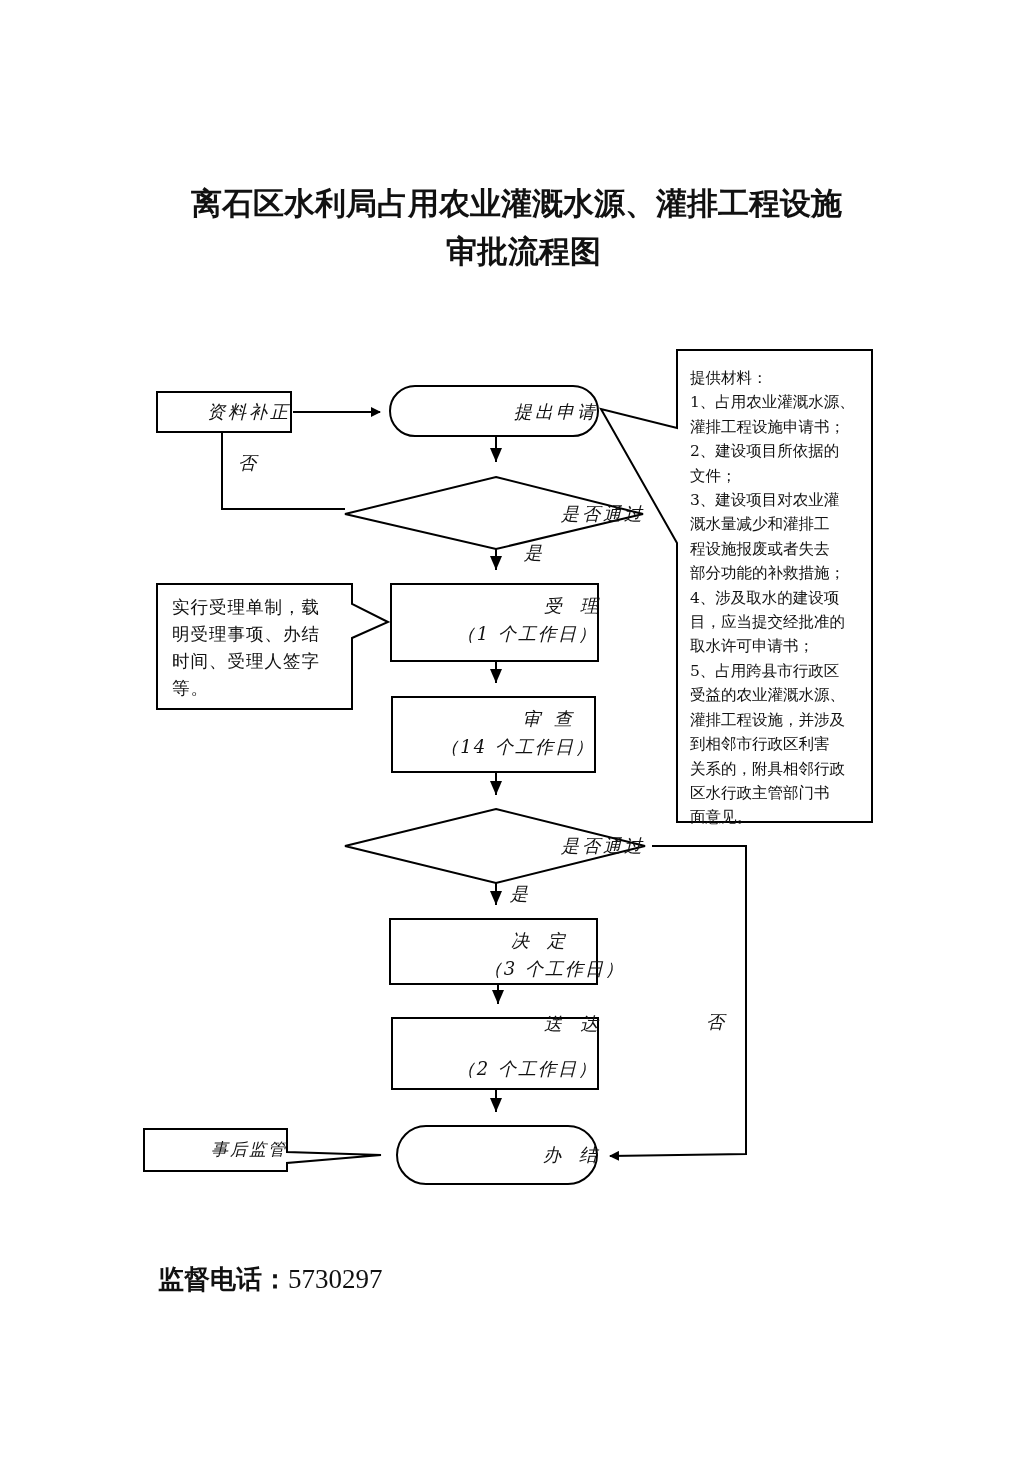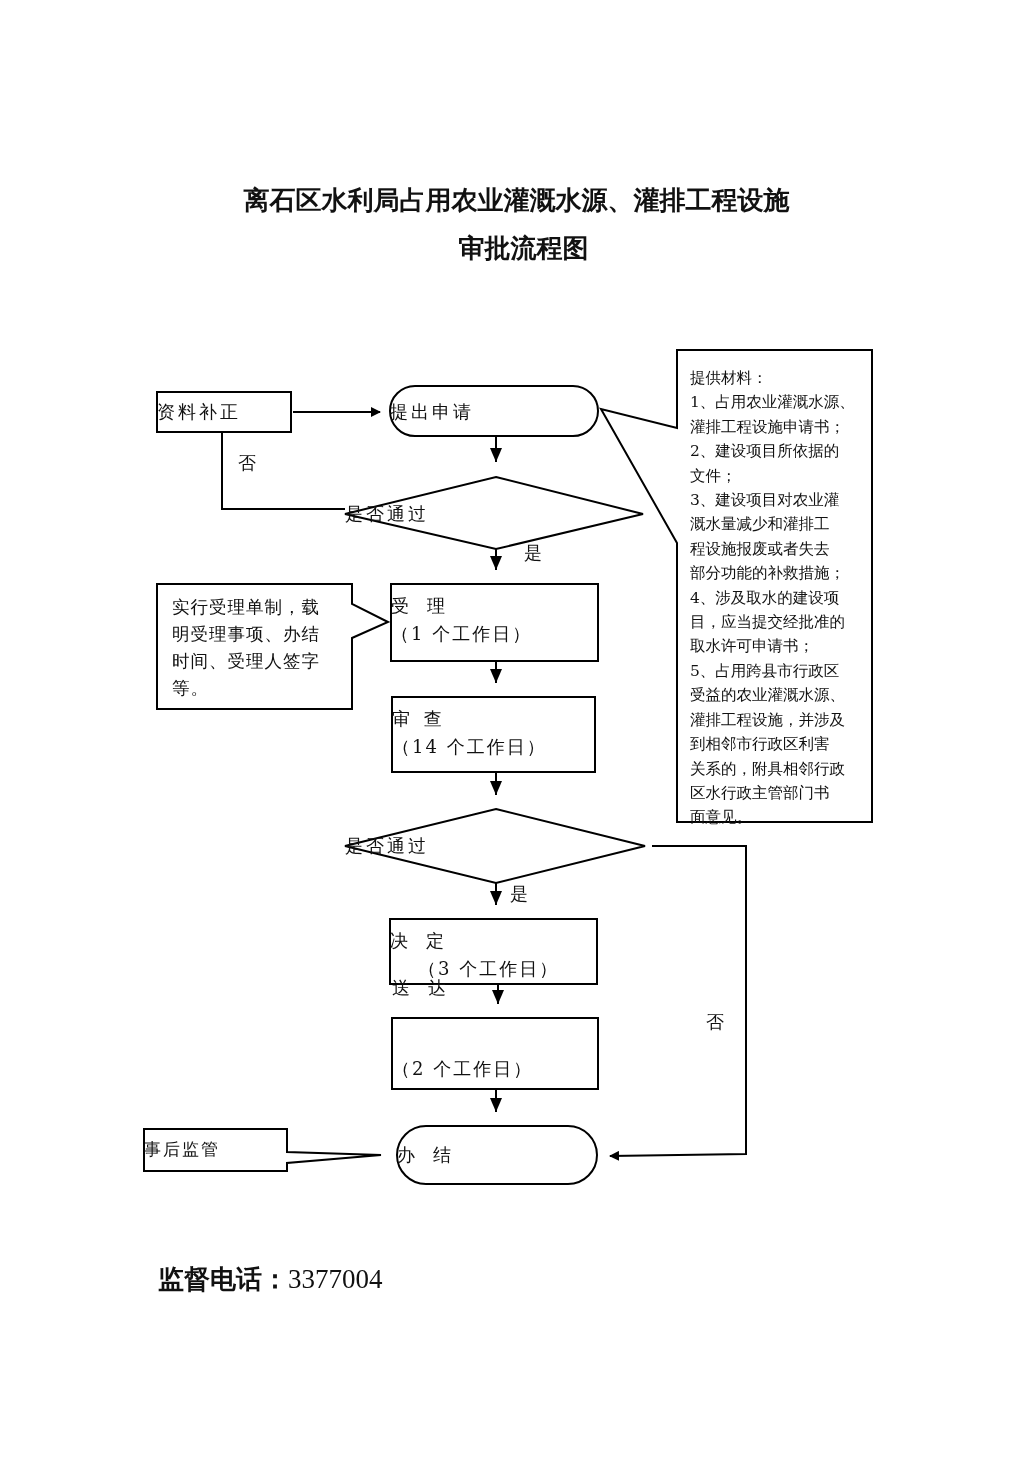--- a/index.html
+++ b/index.html
@@ -1,23 +1,23 @@
 <!DOCTYPE html>
 <html><head>
 <meta charset="utf-8">
 <style>
   html, body { margin:0; padding:0; background:#fff; }
   body { width:1033px; height:1461px; position:relative; overflow:hidden;
          font-family:"DejaVu Serif","Liberation Serif",serif; color:#111; }
   .title { position:absolute; left:0; width:1033px; text-align:center; font-weight:bold;
-           font-size:26px; letter-spacing:0px; }
+           font-size:31px; letter-spacing:0px; }
   #t1 { top:183px; }
   #t2 { top:231px;padding-left:7px; }
   svg#flow { position:absolute; left:0; top:0; }
-  .lbl { position:absolute; font-size:18px; white-space:nowrap; text-align:left; line-height:27px; }
+  .lbl { position:absolute; font-size:18px; white-space:nowrap; text-align:right; line-height:27px;font-style:italic; }
   .note { position:absolute; font-size:16px; line-height:24.4px; white-space:pre; }
   .phone { position:absolute; left:158px; top:1262px; font-size:26px; font-weight:bold; }
   .phone .num { font-weight:normal; font-family:"Liberation Serif",serif; font-size:27px; }
 </style>
 </head>
 <body>
 
 <div class="title" id="t1">离石区水利局占用农业灌溉水源、灌排工程设施</div>
 <div class="title" id="t2">审批流程图</div>
 
@@ -90,21 +90,21 @@
 <div class="lbl" style="left:392px;top:705px;width:184px;letter-spacing:4px;">审 查</div>
 <div class="lbl" style="left:392px;top:733px;width:203px;letter-spacing:2px;">（14 个工作日）</div>
 
 <div class="lbl" style="left:345px;top:832px;width:300px;letter-spacing:3px;">是否通过</div>
 <div class="lbl" style="left:510px;top:880px;">是</div>
 <div class="lbl" style="left:706px;top:1008px;">否</div>
 
 <div class="lbl" style="left:390px;top:927px;width:175px;">决　定</div>
 <div class="lbl" style="left:390px;top:955px;width:207px;letter-spacing:2px;margin-left:28px;">（3 个工作日）</div>
 
-<div class="lbl" style="left:392px;top:974px;width:206px;">送　达</div>
+<div class="lbl" style="left:392px;top:1010px;width:206px;">送　达</div>
 <div class="lbl" style="left:392px;top:1055px;width:206px;letter-spacing:2px;">（2 个工作日）</div>
 
 <div class="lbl" style="left:397px;top:1141px;width:200px;">办　结</div>
 
 <div class="note" style="left:690px;top:357px;font-size:15.5px;margin-top:9px;">提供材料：
 1、占用农业灌溉水源、
 灌排工程设施申请书；
 2、建设项目所依据的
 文件；
 3、建设项目对农业灌
@@ -121,14 +121,14 @@
 关系的，附具相邻行政
 区水行政主管部门书
 面意见。</div>
 <div class="note" style="left:172px;top:594px;font-size:17.5px;line-height:27px;letter-spacing:1px;">实行受理单制，载
 明受理事项、办结
 时间、受理人签字
 等。</div>
 <div class="lbl" style="left:144px;top:1136px;width:143px;font-size:17px;letter-spacing:2px;">事后监管</div>
 
 <div class="phone">
-  <span>监督电话：</span><span class="num">3377004</span>
+  <span>监督电话：</span><span class="num">5730297</span>
 </div>
 
 </body></html>

